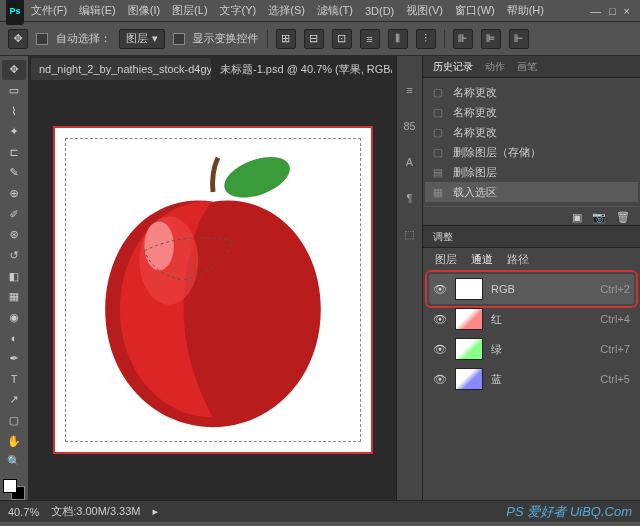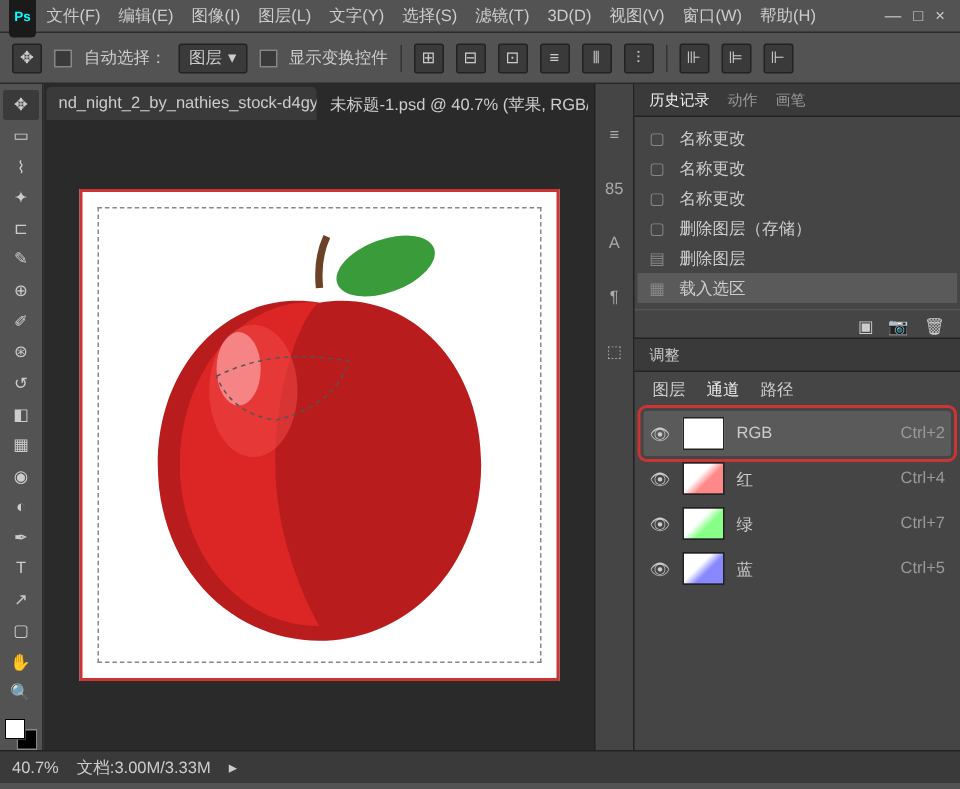--- a/index.html
+++ b/index.html
@@ -235,13 +235,14 @@
         <span class="sc">Ctrl+5</span>
       </div>
     </div>
   </div>
 </div>
 
 <div class="status">
   <span>40.7%</span>
   <span>文档:3.00M/3.33M</span>
   <span>▸</span>
+  <span class="wm">PS 爱好者 UiBQ.Com</span>
 </div>
 
 </body></html>

